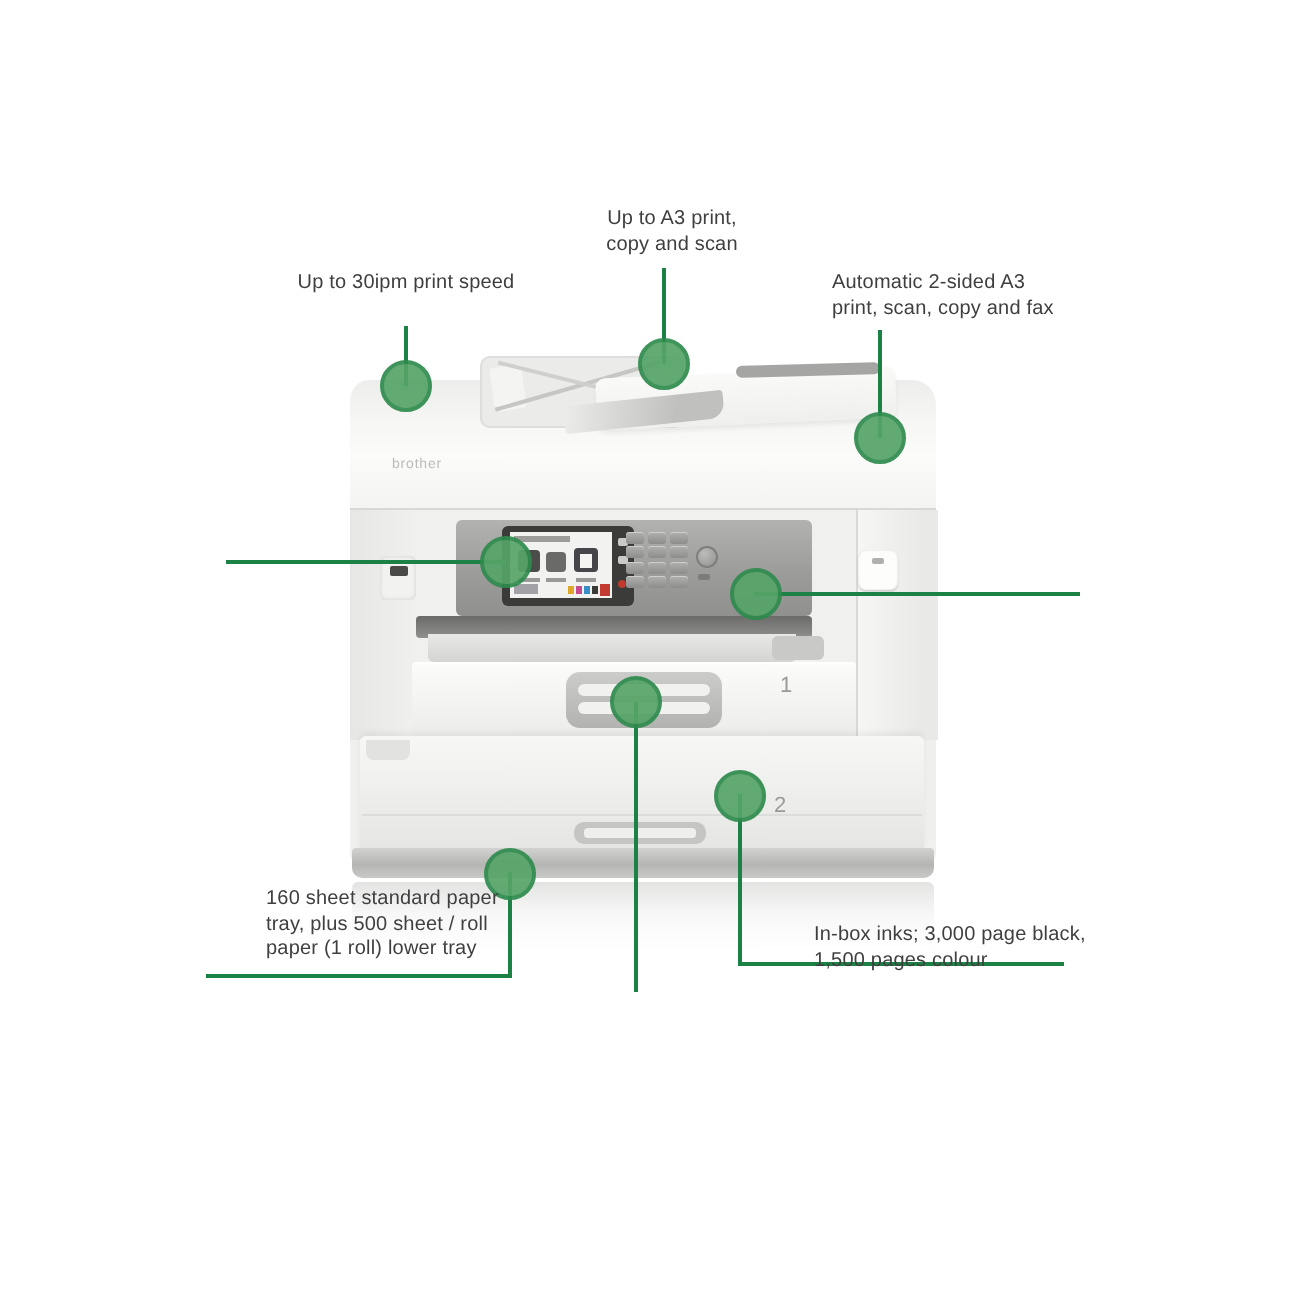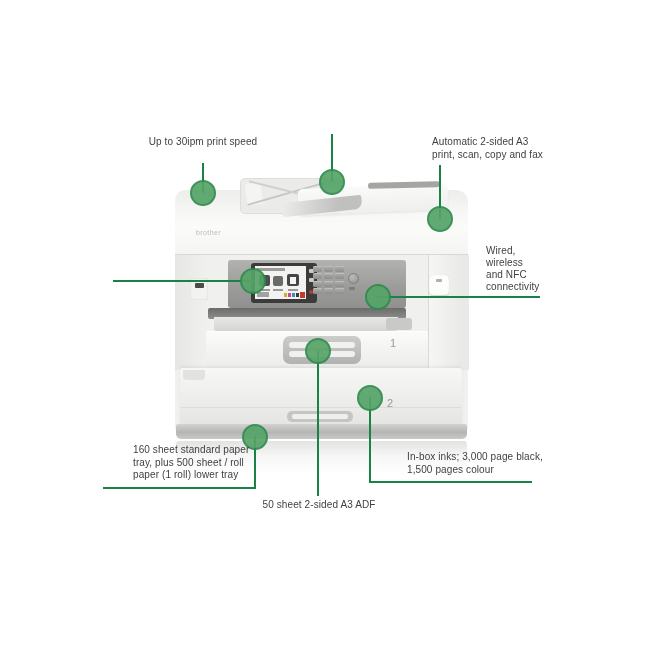--- a/index.html
+++ b/index.html
@@ -190,26 +190,23 @@
   <div class="marker" style="left:190px;top:180px"></div>
   <div class="marker" style="left:319px;top:169px"></div>
   <div class="marker" style="left:427px;top:206px"></div>
   <div class="marker" style="left:240px;top:268px"></div>
   <div class="marker" style="left:365px;top:284px"></div>
   <div class="marker" style="left:305px;top:338px"></div>
   <div class="marker" style="left:357px;top:385px"></div>
   <div class="marker" style="left:242px;top:424px"></div>
 
   <div class="callout-label center" style="left:113px;top:136px;width:180px">Up to 30ipm print speed</div>
-  <div class="callout-label" style="left:432px;top:136px;width:140px">Automatic 2-sided A3
+  <div class="callout-label center" style="left:272px;top:104px;width:128px">Up to A3 print,
+copy and scan</div>
+  <div class="callout-label" style="left:416px;top:136px;width:140px">Automatic 2-sided A3
 print, scan, copy and fax</div>
-  <div class="callout-label" style="left:486px;top:245px;width:80px;line-height:12px">Wired,
-wireless
-and NFC
-connectivity</div>
   <div class="callout-label" style="left:133px;top:444px;width:140px">160 sheet standard paper
 tray, plus 500 sheet / roll
 paper (1 roll) lower tray</div>
-  <div class="callout-label center" style="left:219px;top:499px;width:200px">50 sheet 2-sided A3 ADF</div>
-  <div class="callout-label" style="left:407px;top:451px;width:165px">In-box inks; 3,000 page black,
+  <div class="callout-label" style="left:407px;top:462px;width:165px">In-box inks; 3,000 page black,
 1,500 pages colour</div>
 
 </div>
 
 </body></html>

